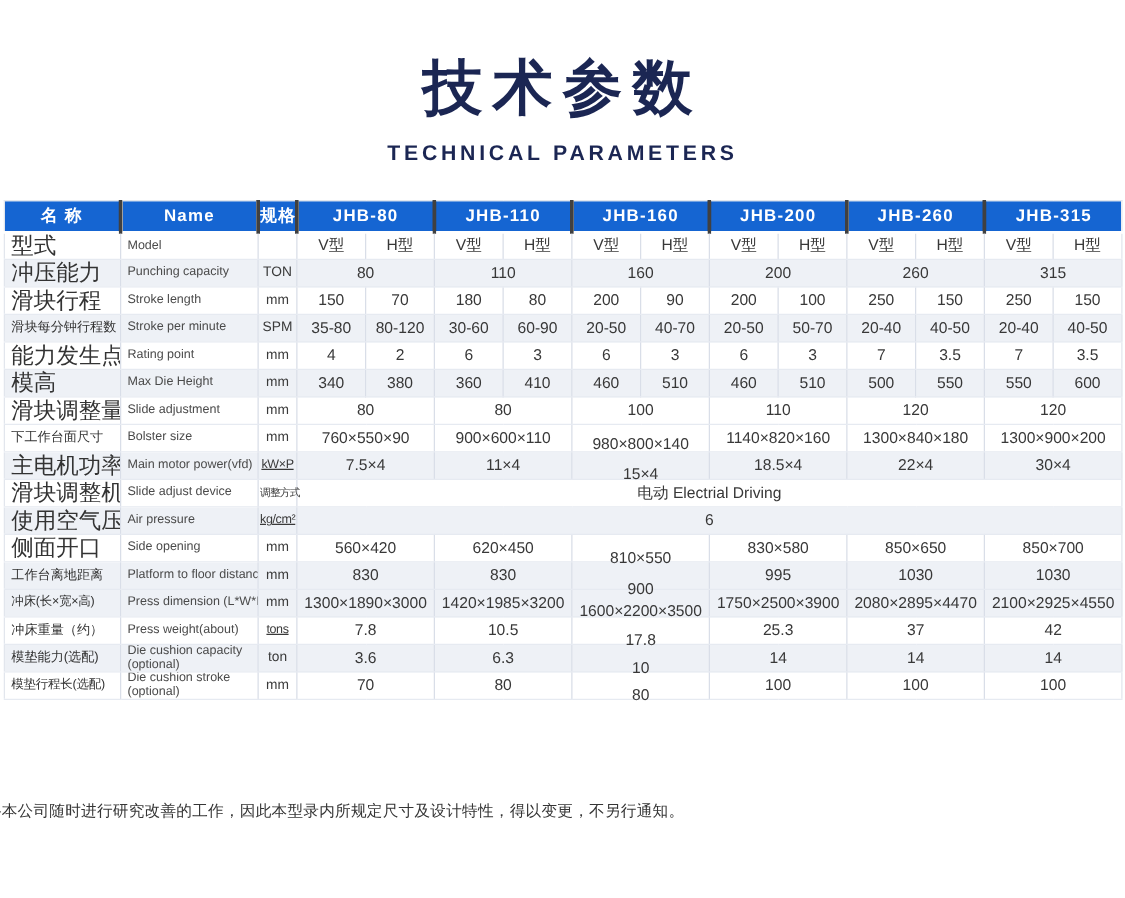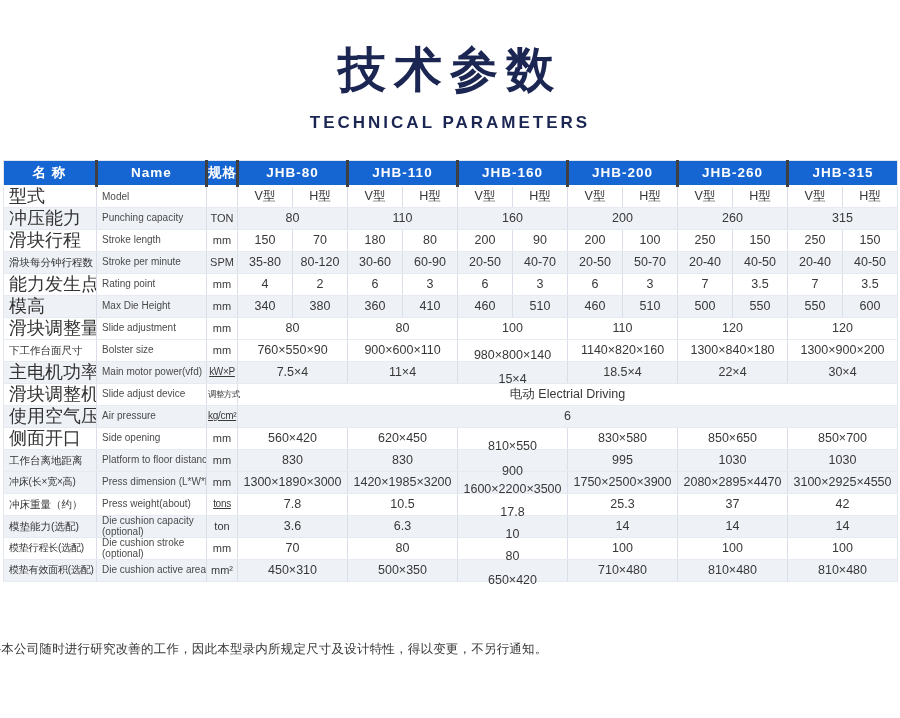--- a/index.html
+++ b/index.html
@@ -258,21 +258,21 @@
           </tr>
           <tr class="stripe">
             <td class="lbl-cn sz9">冲床(长×宽×高)</td>
             <td class="lbl-en">Press dimension (L*W*H)</td>
             <td class="unit">mm</td>
             <td class="val" colspan="2"><span class="shift">1300×1890×3000</span></td>
             <td class="val" colspan="2"><span class="shift">1420×1985×3200</span></td>
             <td class="val" colspan="2"><span class="shift" style="transform: translateY(7px);">1600×2200×3500</span></td>
             <td class="val" colspan="2"><span class="shift">1750×2500×3900</span></td>
             <td class="val" colspan="2"><span class="shift">2080×2895×4470</span></td>
-            <td class="val" colspan="2"><span class="shift">3100×2925×4550</span></td>
+            <td class="val" colspan="2"><span class="shift">2100×2925×4550</span></td>
           </tr>
           <tr>
             <td class="lbl-cn sz7">冲床重量（约）</td>
             <td class="lbl-en">Press weight(about)</td>
             <td class="unit lat-sm">tons</td>
             <td class="val" colspan="2"><span class="shift">7.8</span></td>
             <td class="val" colspan="2"><span class="shift">10.5</span></td>
             <td class="val" colspan="2"><span class="shift" style="transform: translateY(8px);">17.8</span></td>
             <td class="val" colspan="2"><span class="shift">25.3</span></td>
             <td class="val" colspan="2"><span class="shift">37</span></td>
@@ -295,30 +295,19 @@
             <td class="lbl-en">Die cushion stroke
 (optional)</td>
             <td class="unit">mm</td>
             <td class="val" colspan="2"><span class="shift">70</span></td>
             <td class="val" colspan="2"><span class="shift">80</span></td>
             <td class="val" colspan="2"><span class="shift" style="transform: translateY(8px);">80</span></td>
             <td class="val" colspan="2"><span class="shift">100</span></td>
             <td class="val" colspan="2"><span class="shift">100</span></td>
             <td class="val" colspan="2"><span class="shift">100</span></td>
           </tr>
-          <tr class="stripe">
-            <td class="lbl-cn sz9">模垫有效面积(选配)</td>
-            <td class="lbl-en">Die cushion active area</td>
-            <td class="unit">mm²</td>
-            <td class="val" colspan="2"><span class="shift">450×310</span></td>
-            <td class="val" colspan="2"><span class="shift">500×350</span></td>
-            <td class="val" colspan="2"><span class="shift" style="transform: translateY(10px);">650×420</span></td>
-            <td class="val" colspan="2"><span class="shift">710×480</span></td>
-            <td class="val" colspan="2"><span class="shift">810×480</span></td>
-            <td class="val" colspan="2"><span class="shift">810×480</span></td>
-          </tr>
         </tbody>
     </table>
   </div>
 
   <div class="footer-note">-本公司随时进行研究改善的工作，因此本型录内所规定尺寸及设计特性，得以变更，不另行通知。</div>
 
 </div>
 
 </body></html>

